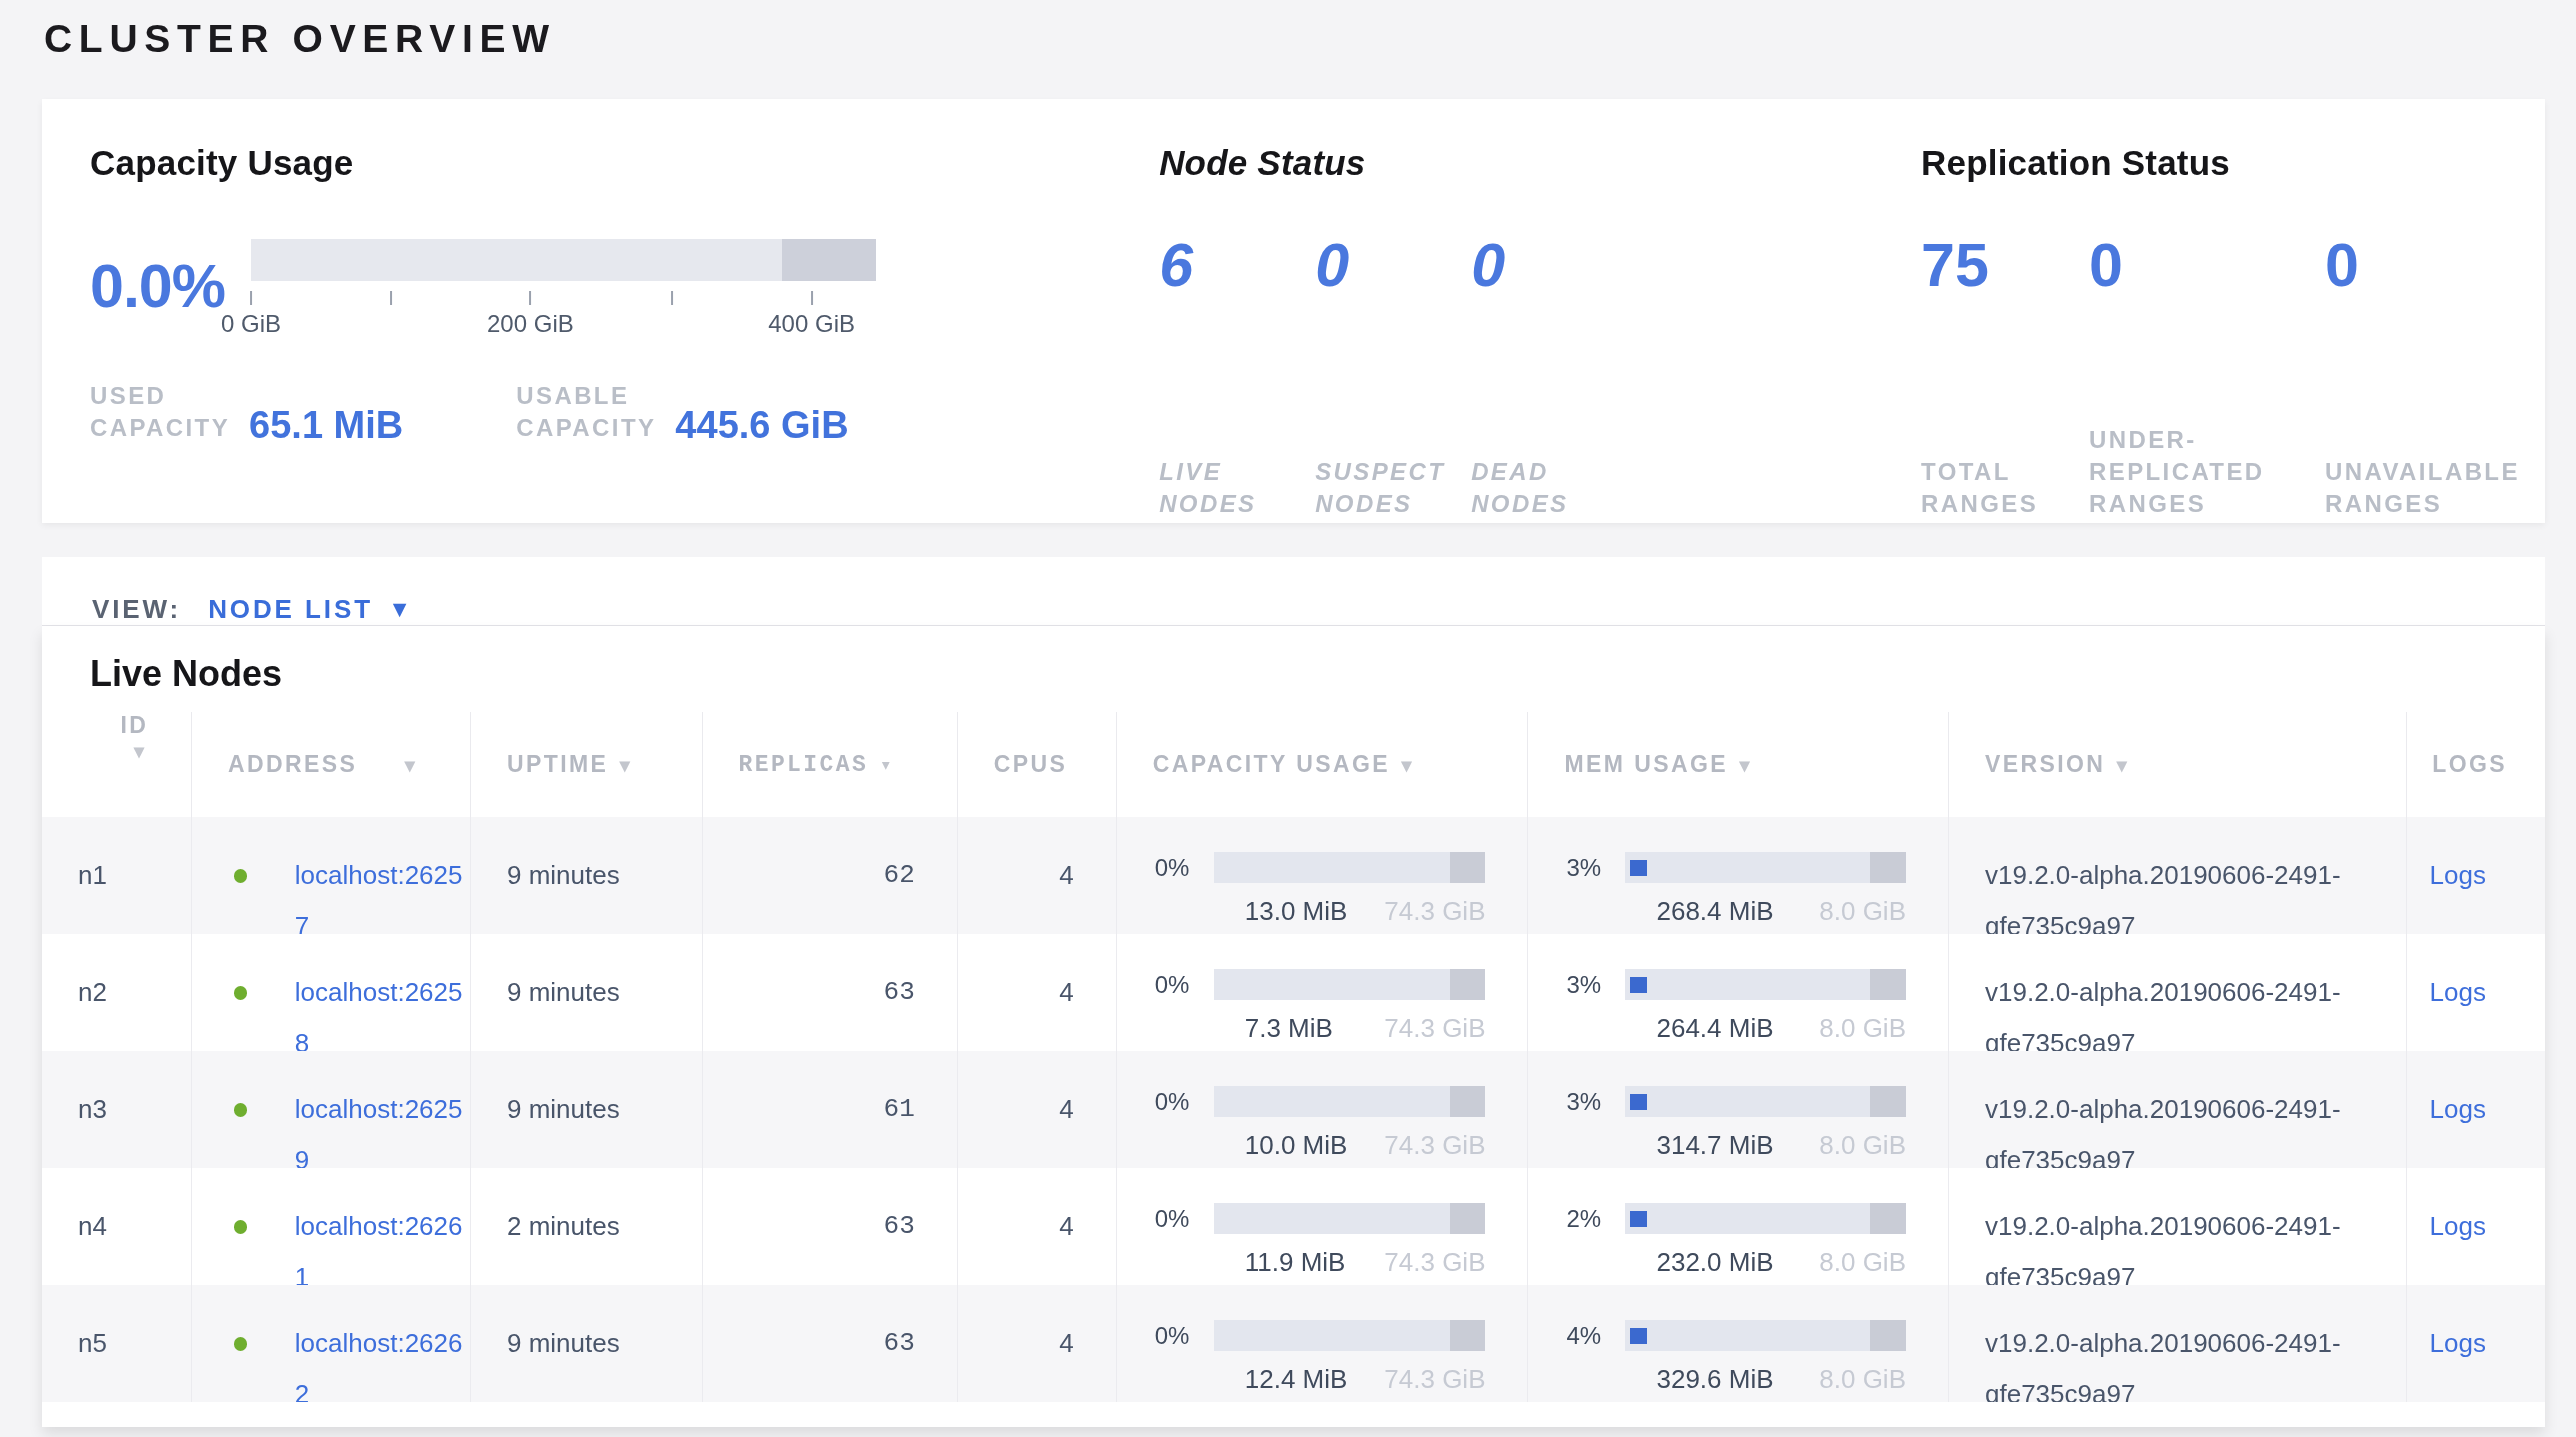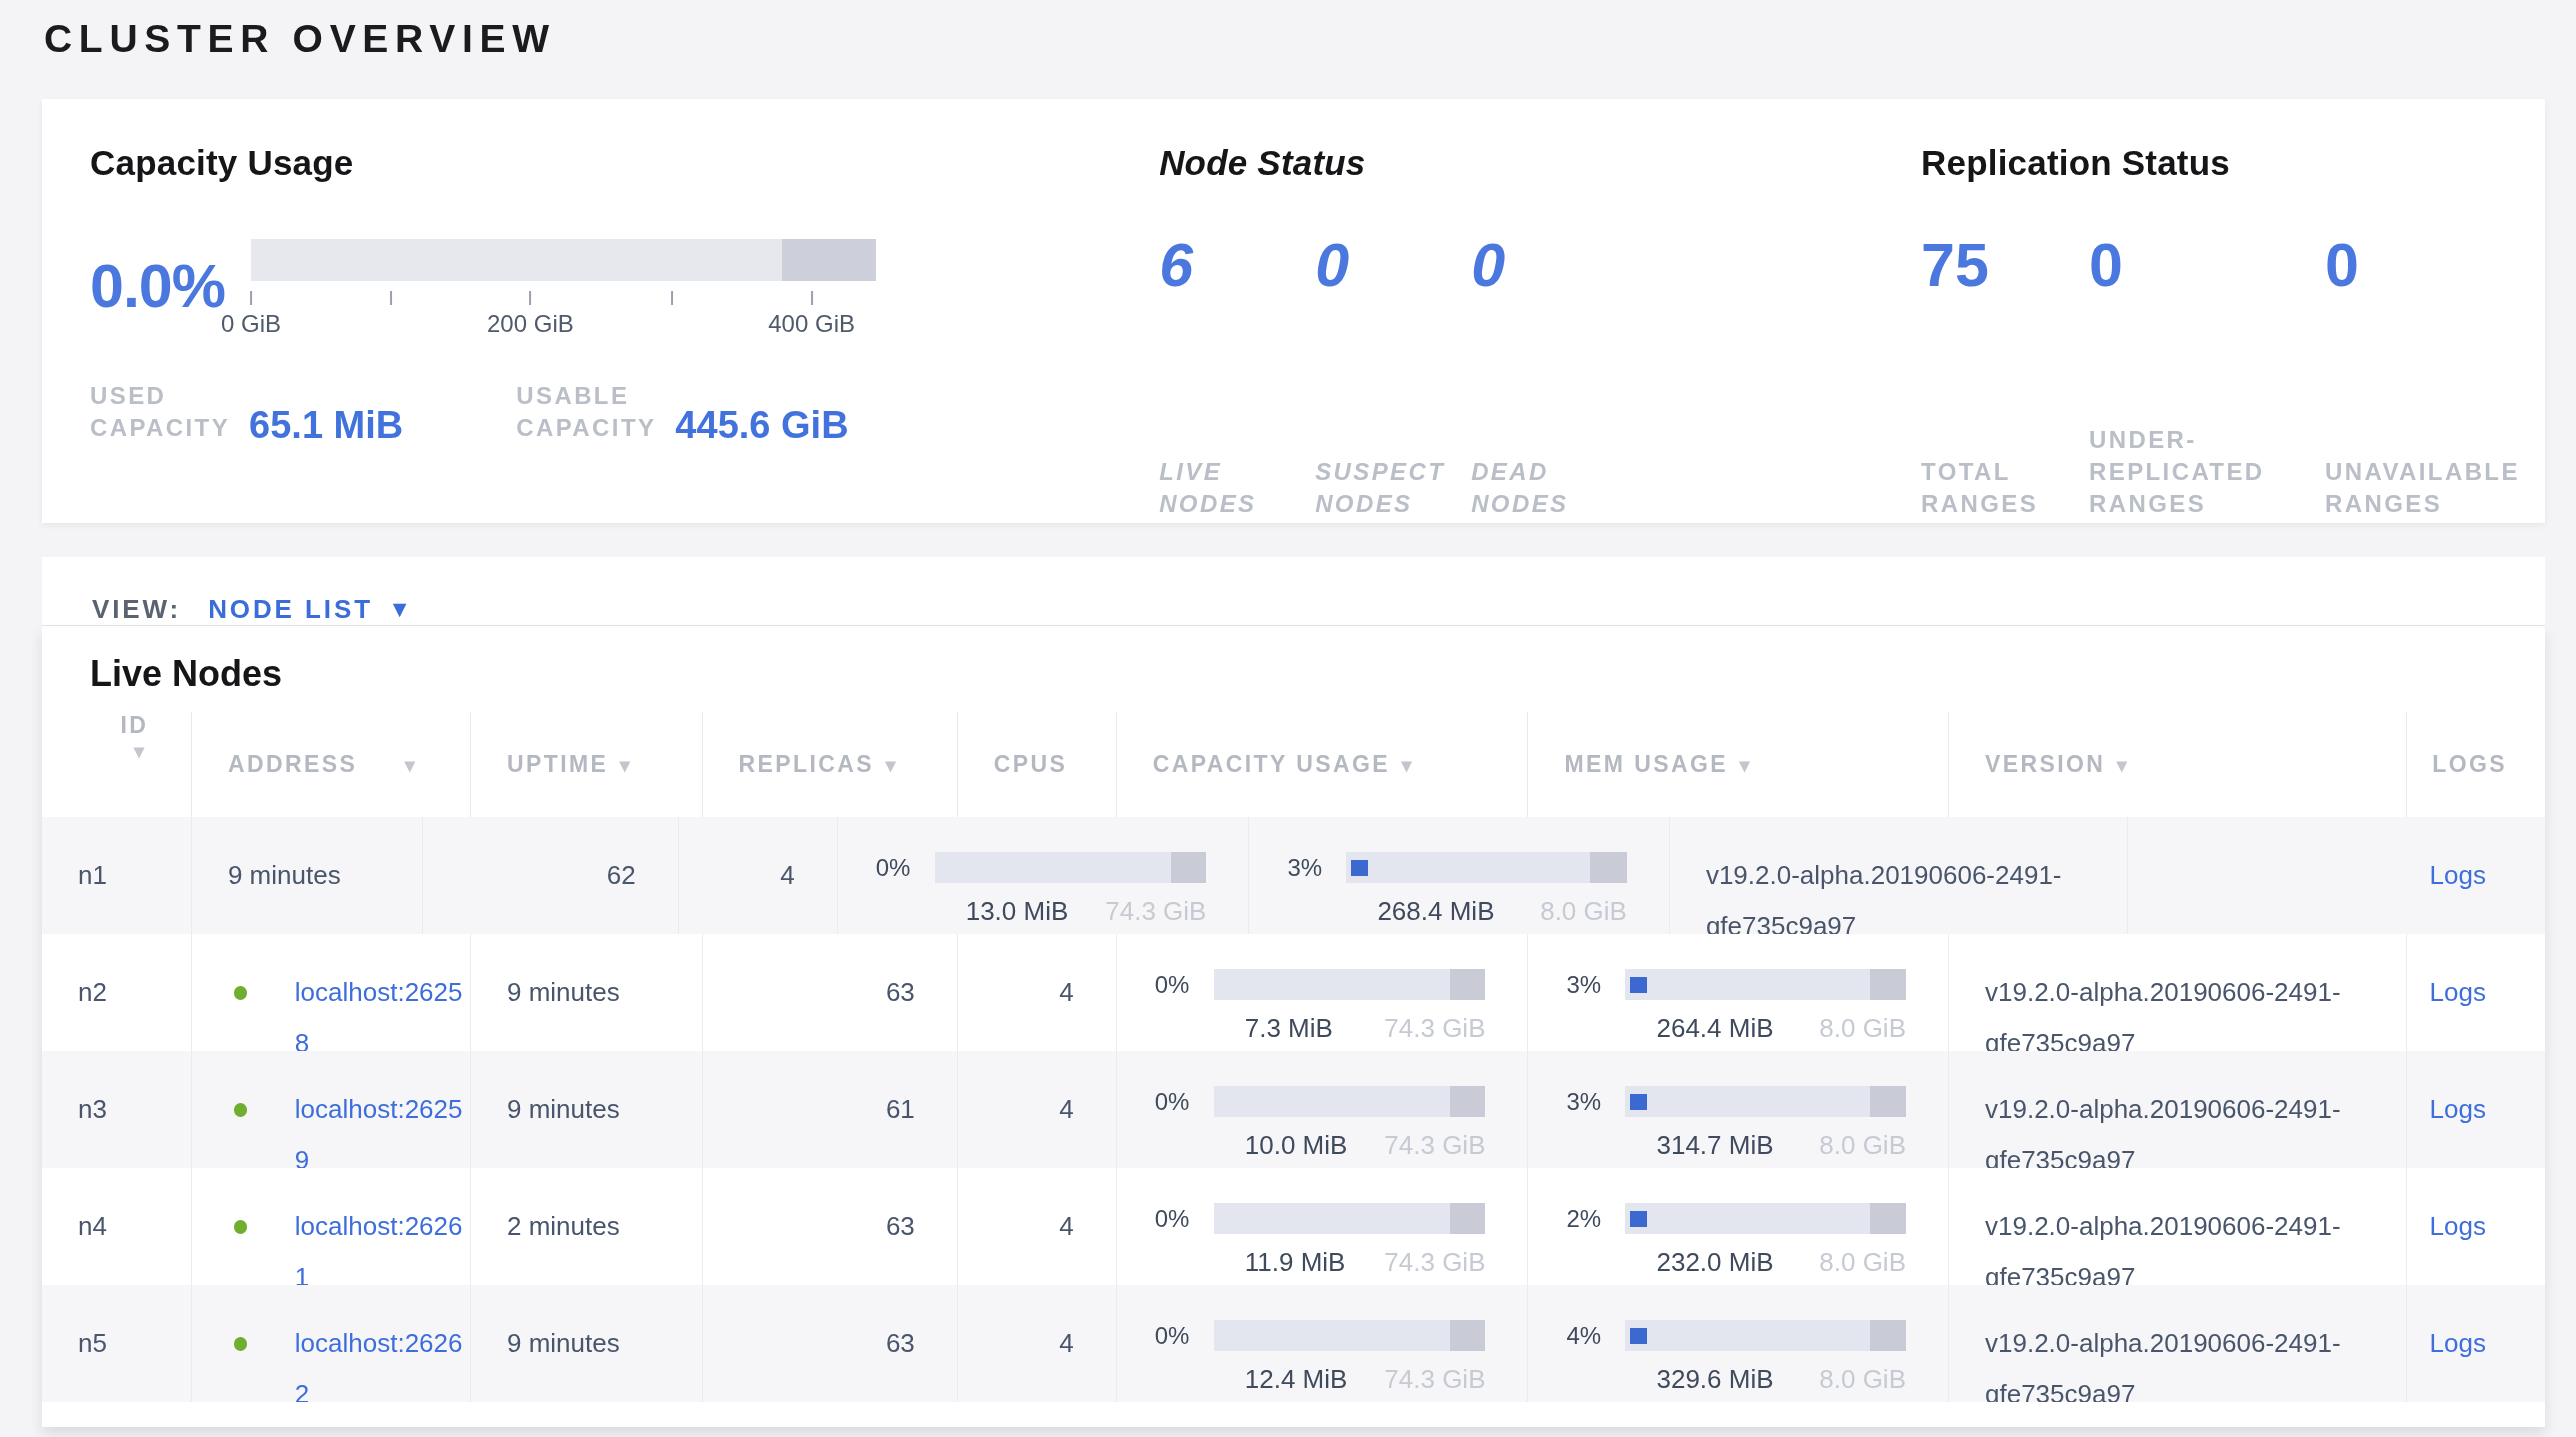--- a/index.html
+++ b/index.html
@@ -77,21 +77,21 @@
     display: flex; align-items: center; padding-left: 36px;
     font-size: 23px; letter-spacing: 2.4px; color: #b4b8c1; font-weight: 600;
     white-space: nowrap; overflow: hidden;
   }
   .hcell + .hcell { border-left: 1.9px solid #eaeaee; }
   .arrow { color: #c3c6cd; font-size: 20px; margin-left: 11.5px; }
 
   .col-id       { width: 5.95%; flex-direction: column; }
   .col-address  { width: 11.15%; gap: 36px; }
   .col-uptime   { width: 9.25%; }
-  .col-replicas { width: 10.2%; }
+  .col-replicas { width: 10.2%; font-family: Liberation Mono, monospace; }
   .col-cpus     { width: 6.35%; }
   .col-capacity { width: 16.45%; }
   .col-mem      { width: 16.8%; }
   .col-version  { width: 18.3%; }
   .col-logs     { flex: 1; }
 
   .hcell.col-logs { justify-content: flex-end; padding-right: 38px; padding-left: 0; }
 
   .t-body .t-row { display: flex; height: 117px; background: #fff; }
   .t-body .t-row:nth-child(odd) { background: #f6f6f8; }
@@ -249,20 +249,24 @@
     </div>
     <div class="hcell col-logs">
       <span>LOGS</span>
     </div>
   </div>
 
   <div class="t-body">
 
       <div class="t-row">
         <div class="cell col-id">n1</div>
+        <div class="cell col-address">
+          <span class="dot"></span>
+          <a class="addr">localhost:26257</a>
+        </div>
         <div class="cell col-uptime">9 minutes</div>
         <div class="cell col-replicas num">62</div>
         <div class="cell col-cpus num">4</div>
         <div class="cell col-capacity meter-cell">
           <div class="meter">
             <span class="pct">0%</span>
             <div class="track">
 
               <div class="extra"></div>
             </div>

